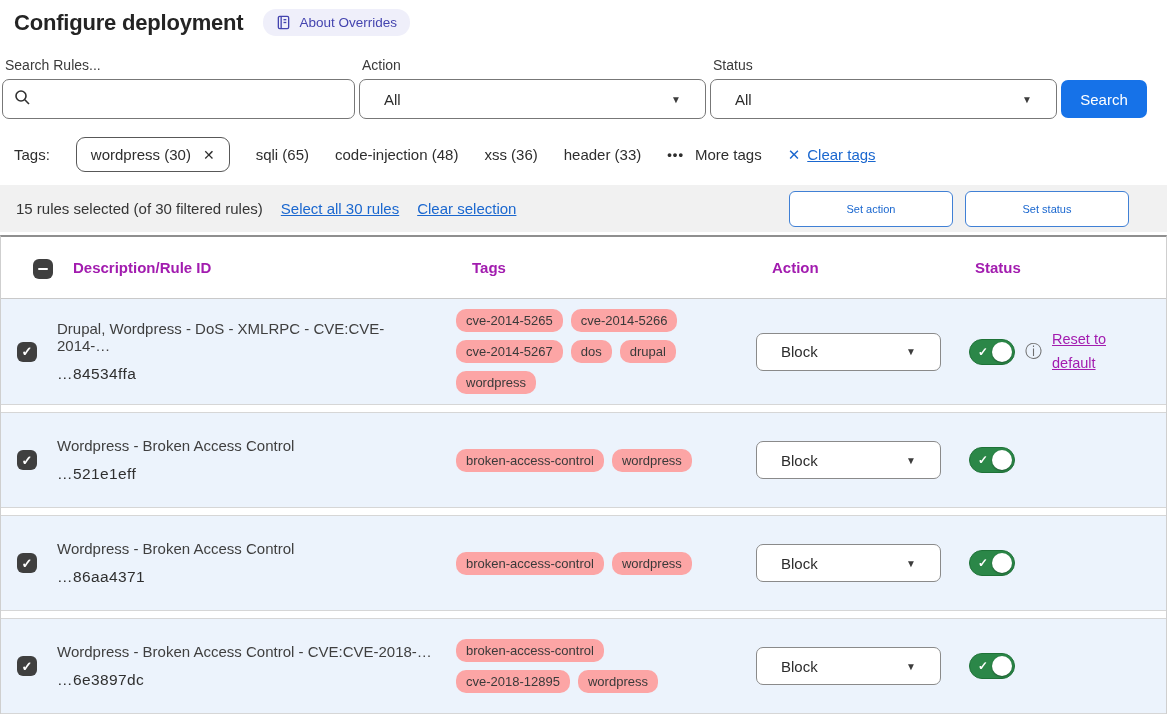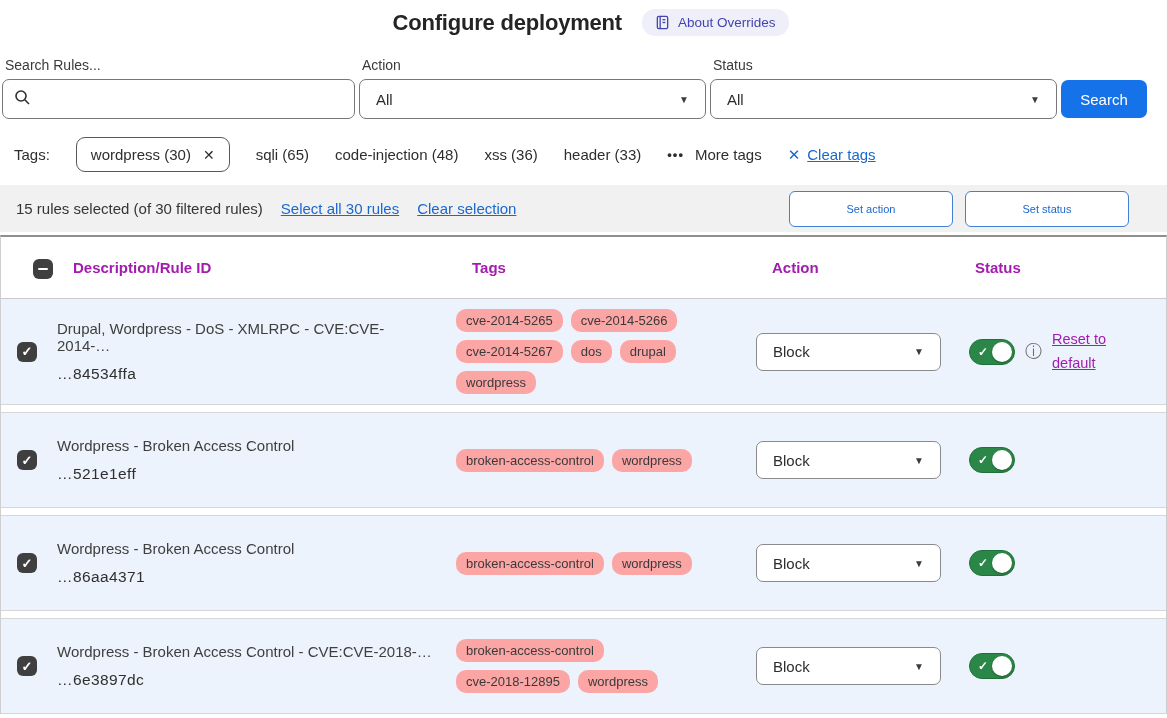--- a/index.html
+++ b/index.html
@@ -5,42 +5,42 @@
   * { box-sizing: border-box; }
   html,body { margin:0; padding:0; }
   body {
     width:1167px; height:718px; overflow:hidden;
     background:#ffffff; color:#303030;
     font-family:"Liberation Sans", sans-serif; font-size:15px;
   }
   a { cursor:pointer; }
 
   
-  .page-header { display:flex; align-items:center; gap:20px; padding:9px 0 0 14px;justify-content:center; }
+  .page-header { display:flex; align-items:center; gap:20px; padding:9px 0 0 14px; }
   .page-title { margin:0; font-size:22px; font-weight:700; color:#242424; letter-spacing:-0.2px; }
   .about-badge {
     display:inline-flex; align-items:center; gap:8px;
     background:#efeffa; color:#4444af; font-size:13.5px;
     padding:6px 13px; border-radius:13px; cursor:pointer;
   }
   .about-badge svg { display:block; }
 
   
   .filters { display:flex; align-items:flex-end; gap:4px; padding:21px 2px 0 2px; }
   .field-label { display:block; font-size:14px; color:#3a3a3a; margin:0 0 6px 3px; }
   .text-input {
     display:flex; align-items:center; gap:9px;
     width:353px; height:40px; border:1px solid #777777; border-radius:7px;
     background:#fff; padding:0 11px;
   }
   .text-input input { border:none; outline:none; flex:1; font-size:15px; font-family:inherit; background:transparent; }
   .select {
     display:flex; justify-content:space-between; align-items:center;
     height:40px; border:1px solid #777777; border-radius:7px;
-    background:#fff; padding:0 16px; font-size:15px; color:#2c2c2c; cursor:pointer;
+    background:#fff; padding:0 24px; font-size:15px; color:#2c2c2c; cursor:pointer;
   }
   .filter-select { width:347px; }
   .caret { font-size:10px; color:#3c3c3c; }
   .search-btn {
     width:86px; height:38px; margin-bottom:1px;
     background:#1672e8; color:#fff; border:none; border-radius:7px;
     font-size:15px; font-family:inherit; cursor:pointer;
   }
 
   

